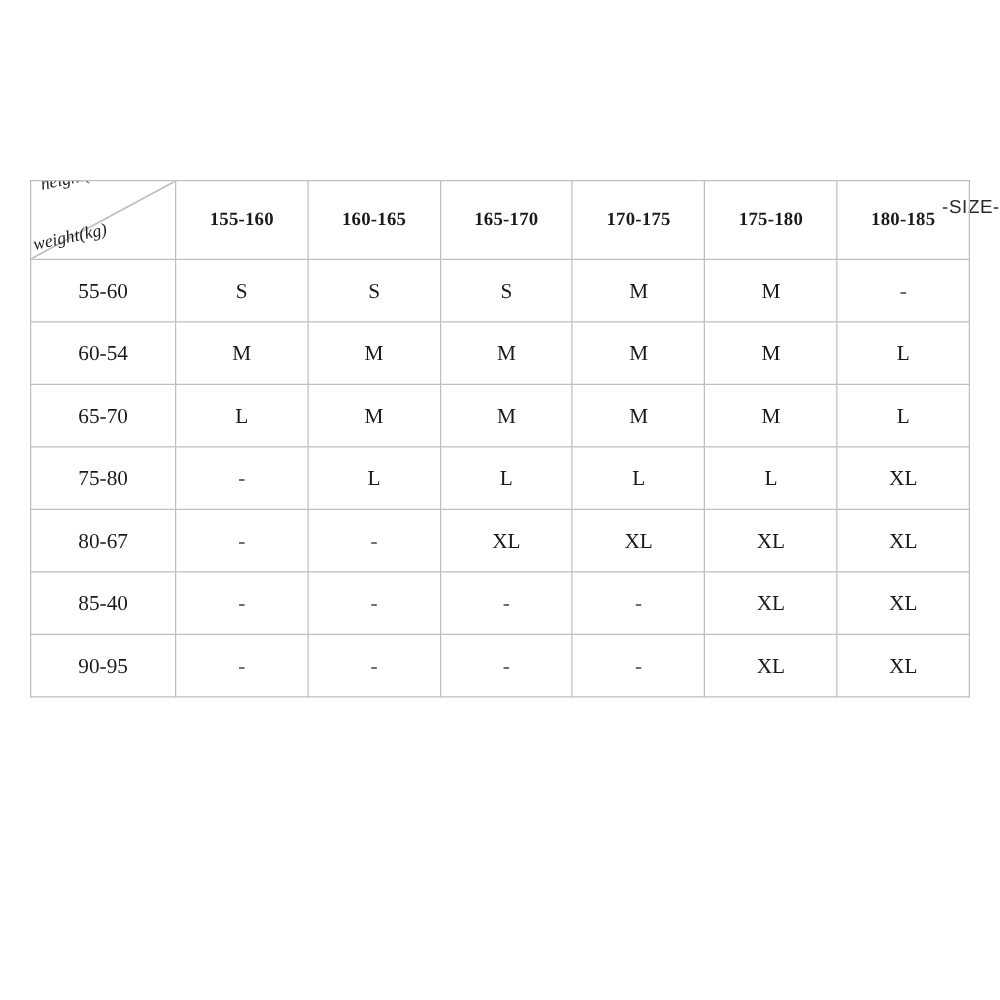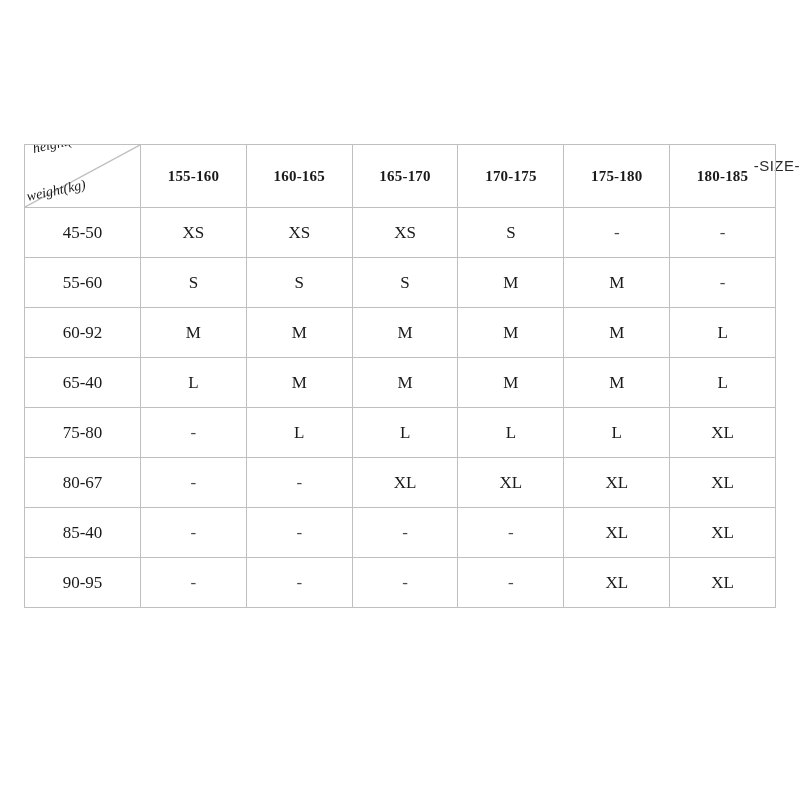--- a/index.html
+++ b/index.html
@@ -134,48 +134,39 @@
         <th class="col-head">155-160</th>
             <th class="col-head">160-165</th>
             <th class="col-head">165-170</th>
             <th class="col-head">170-175</th>
             <th class="col-head">175-180</th>
             <th class="col-head">180-185</th>
           </tr>
       </thead>
       <tbody>
           <tr>
-            <td class="row-head">45-50</td>
-            <td class="cell">XS</td>
-            <td class="cell">XS</td>
-            <td class="cell">XS</td>
-            <td class="cell">S</td>
-            <td class="cell empty">-</td>
-            <td class="cell empty">-</td>
-          </tr>
-          <tr>
             <td class="row-head">55-60</td>
             <td class="cell">S</td>
             <td class="cell">S</td>
             <td class="cell">S</td>
             <td class="cell">M</td>
             <td class="cell">M</td>
             <td class="cell empty">-</td>
           </tr>
           <tr>
-            <td class="row-head">60-92</td>
-            <td class="cell">M</td>
-            <td class="cell">M</td>
-            <td class="cell">M</td>
-            <td class="cell">M</td>
-            <td class="cell">M</td>
-            <td class="cell">L</td>
-          </tr>
-          <tr>
-            <td class="row-head">65-40</td>
+            <td class="row-head">60-54</td>
+            <td class="cell">M</td>
+            <td class="cell">M</td>
+            <td class="cell">M</td>
+            <td class="cell">M</td>
+            <td class="cell">M</td>
+            <td class="cell">L</td>
+          </tr>
+          <tr>
+            <td class="row-head">65-70</td>
             <td class="cell">L</td>
             <td class="cell">M</td>
             <td class="cell">M</td>
             <td class="cell">M</td>
             <td class="cell">M</td>
             <td class="cell">L</td>
           </tr>
           <tr>
             <td class="row-head">75-80</td>
             <td class="cell empty">-</td>

